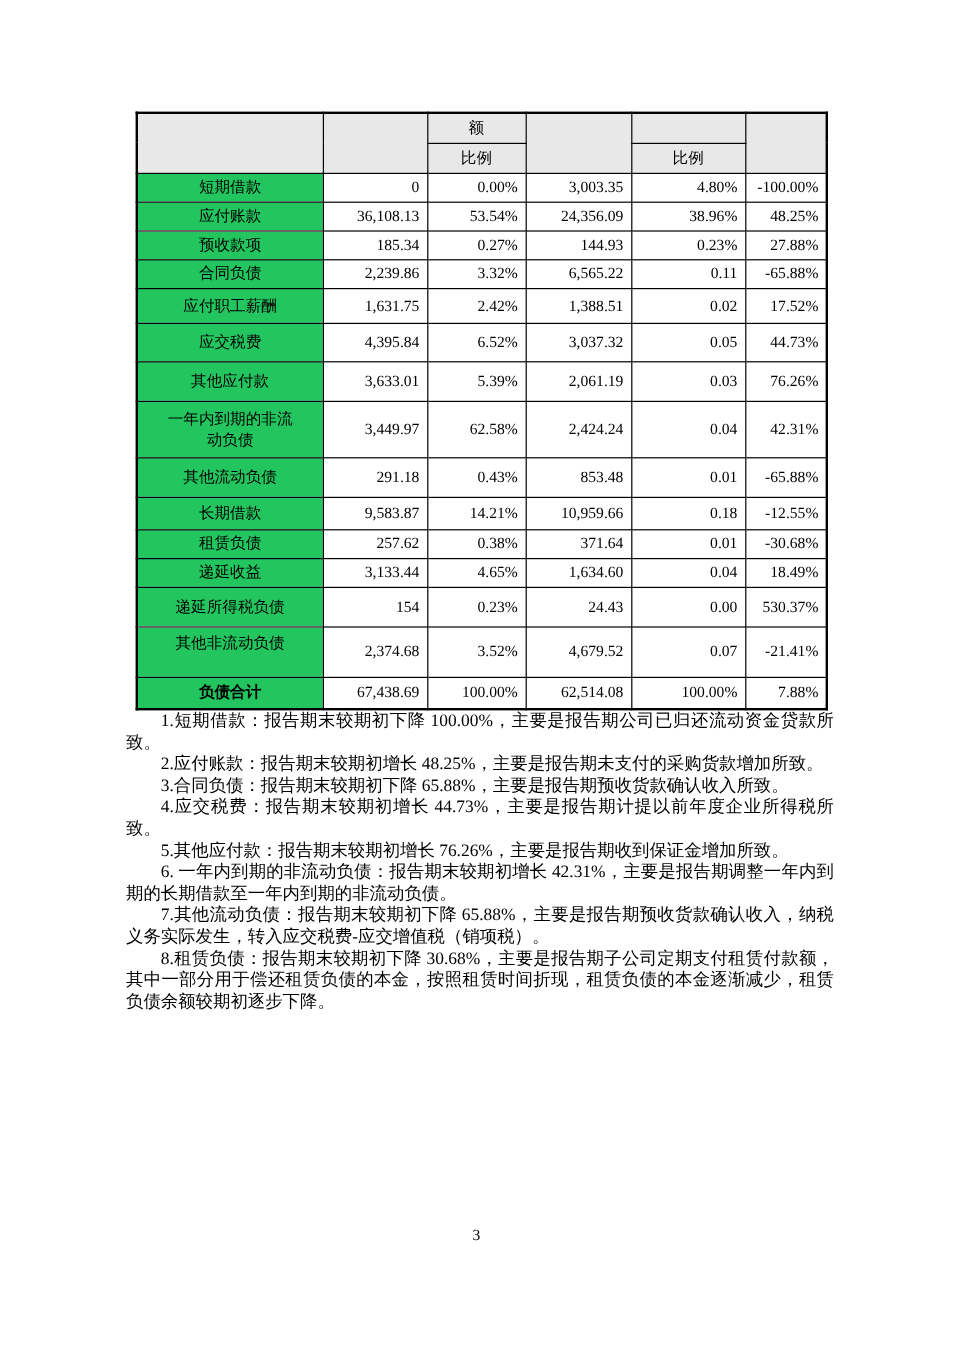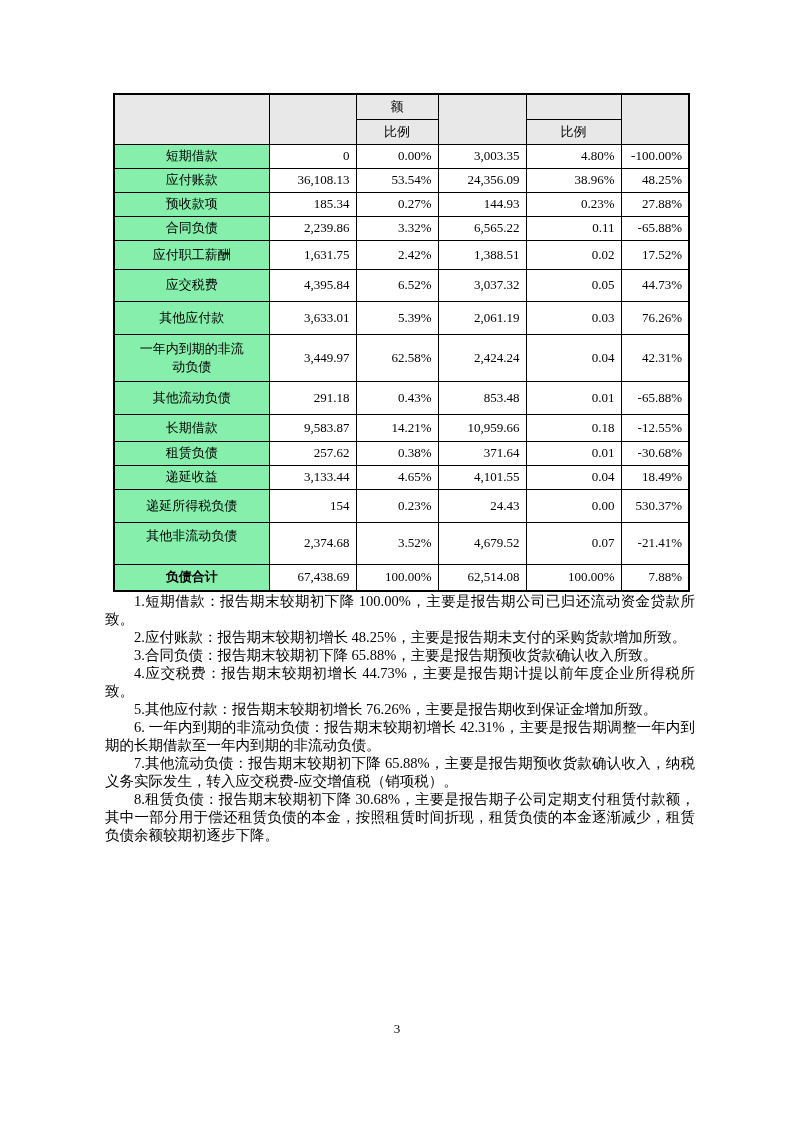--- a/index.html
+++ b/index.html
@@ -24,21 +24,21 @@
     border:1px solid #000000;
     overflow:hidden;
     line-height:1.35;
   }
   .fin-table td.hdr{
     background:#e8e8e8;
     text-align:center;
     padding:2px 4px;
   }
   .fin-table td.lbl{
-    background:#86efac;
+    background:#22c55e;
     text-align:center;
     padding:2px 20px;
   }
   .fin-table td.num{
     background:#ffffff;
     text-align:right;
     padding:2px 6px;
     white-space:nowrap;
   }
   .fin-table .bold{font-weight:bold;}
@@ -189,21 +189,21 @@
           <td class="num">257.62</td>
           <td class="num">0.38%</td>
           <td class="num">371.64</td>
           <td class="num">0.01</td>
           <td class="num">-30.68%</td>
         </tr>
         <tr>
           <td class="lbl">递延收益</td>
           <td class="num">3,133.44</td>
           <td class="num">4.65%</td>
-          <td class="num">4,101.55</td>
+          <td class="num">1,634.60</td>
           <td class="num">0.04</td>
           <td class="num">18.49%</td>
         </tr>
         <tr>
           <td class="lbl">递延所得税负债</td>
           <td class="num">154</td>
           <td class="num">0.23%</td>
           <td class="num">24.43</td>
           <td class="num">0.00</td>
           <td class="num">530.37%</td>

